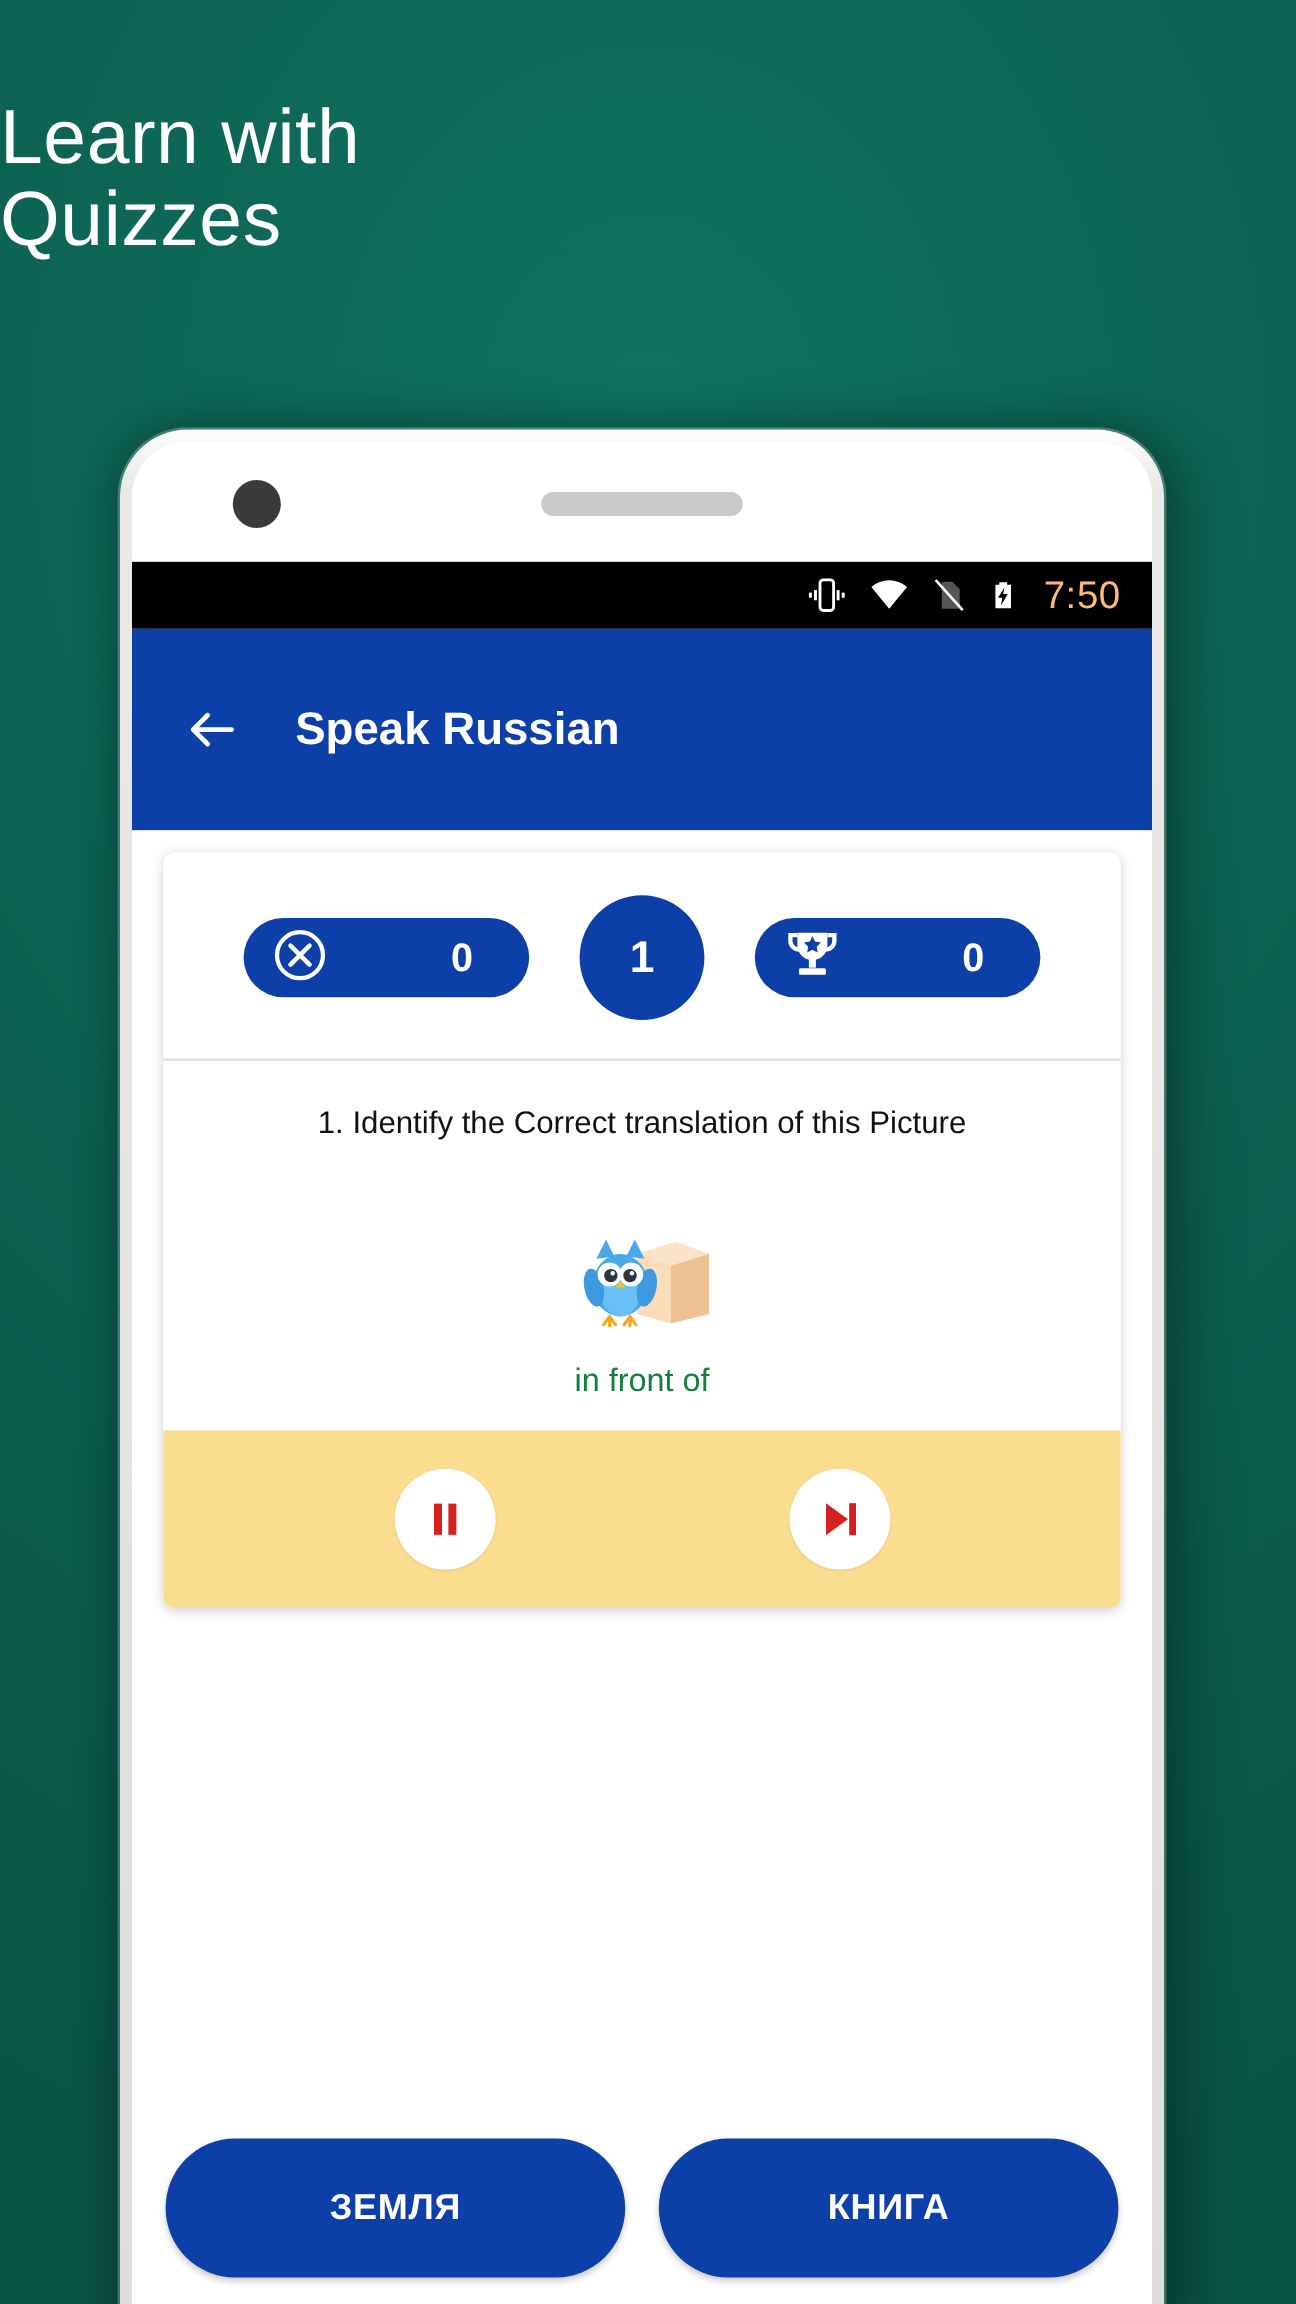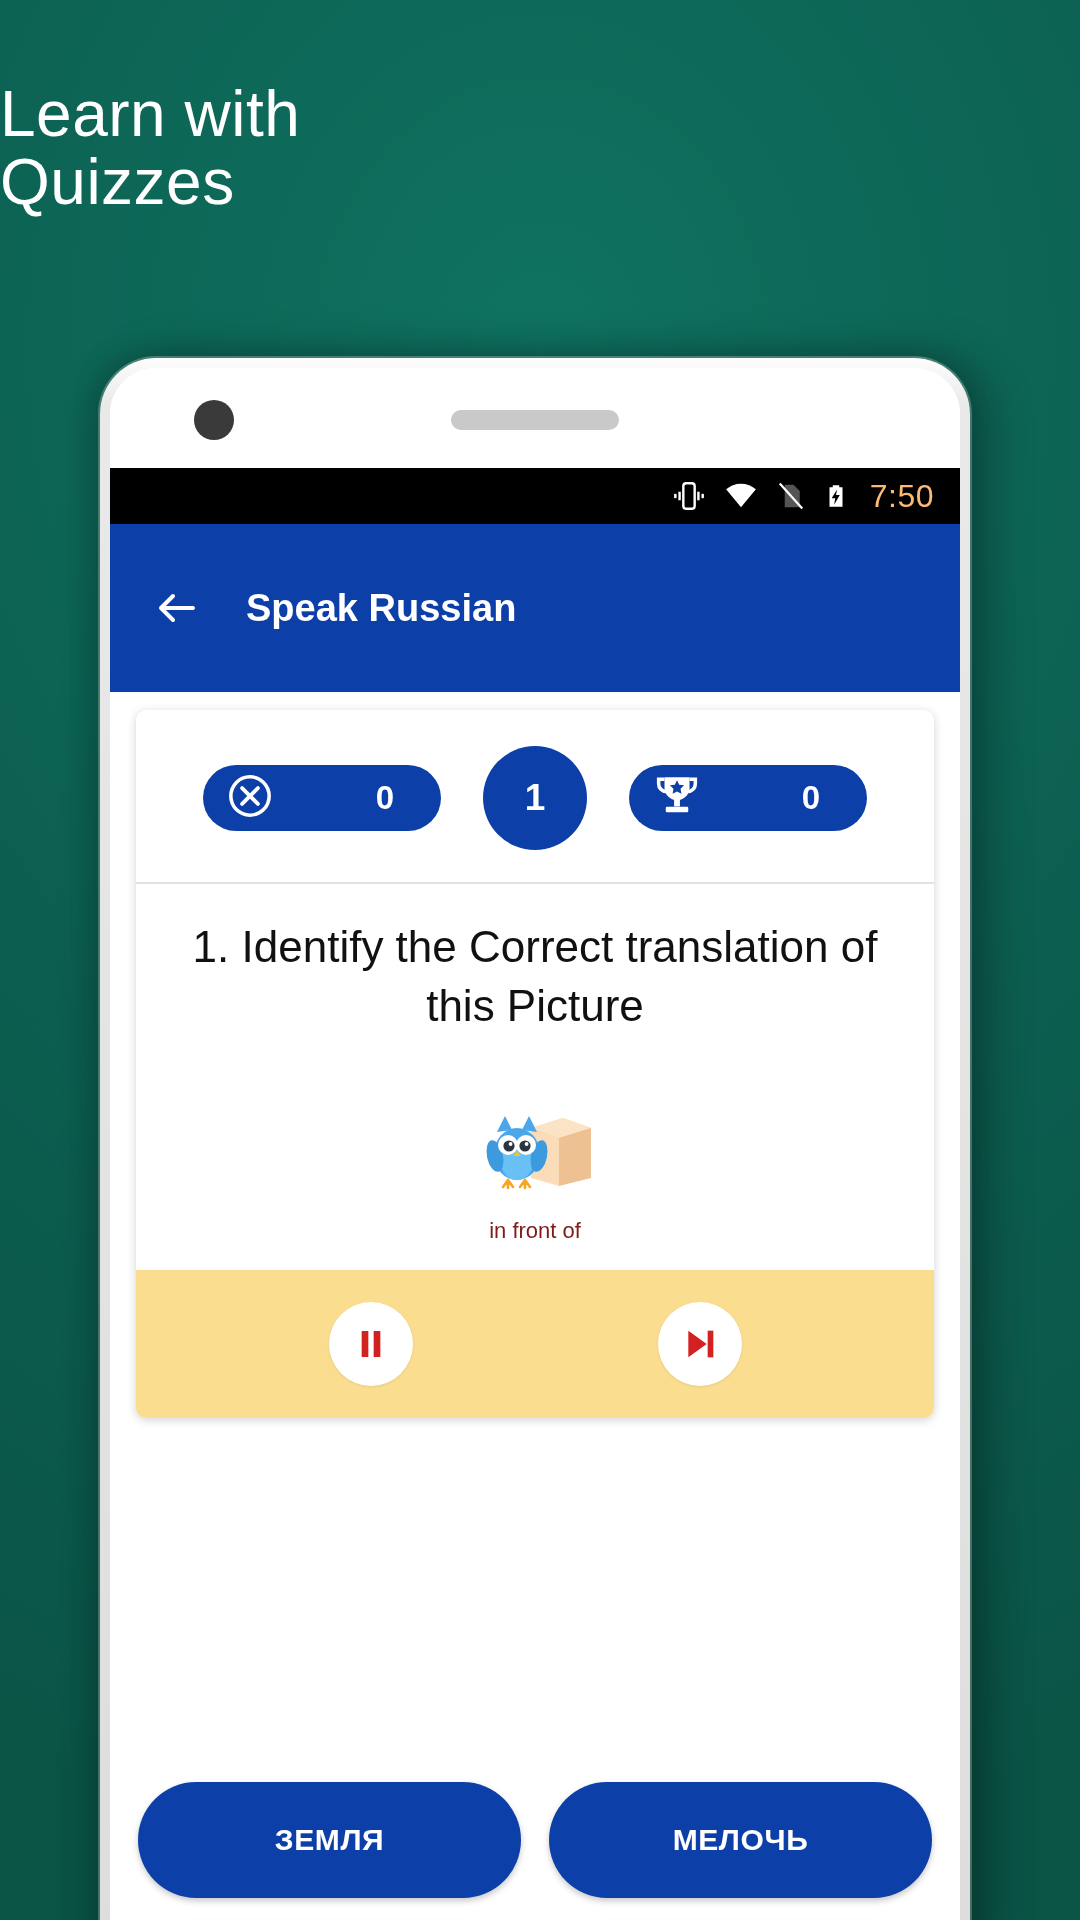--- a/index.html
+++ b/index.html
@@ -173,36 +173,36 @@
     z-index: 2;
   }
 
   .divider {
     height: 2px;
     background: #e2e2e2;
     width: 100%;
   }
 
   .question {
-    font-size: 44px;
+    font-size: 26px;
     color: #111111;
     text-align: center;
     padding: 34px 40px 10px 40px;
     line-height: 1.34;
   }
 
   .picture-wrap {
     display: flex; justify-content: center; align-items: flex-end;
     height: 150px;
     padding-top: 24px;
   }
   .answer-word {
     text-align: center;
-    font-size: 22px;
-    color: #7f1d1d;
+    font-size: 27px;
+    color: #15803d;
     padding: 22px 0 26px 0;
     font-weight: 400;
   }
 
   .player {
     background: #fadd8e;
     height: 148px;
     display: flex;
     align-items: center;
     justify-content: space-around;
@@ -378,21 +378,20 @@
             <svg width="40" height="40" viewBox="0 0 24 24">
                 <polygon points="5,4 16,12 5,20" fill="#d32020"></polygon>
                 <rect x="16.6" y="4" width="3.4" height="16" fill="#d32020"></rect>
               </svg>
           </div>
         </div>
       </div>
 
       <div class="options">
         <button class="opt-btn">ЗЕМЛЯ</button>
-        <button class="opt-btn">МЕЛОЧЬ</button>
         <button class="opt-btn">КНИГА</button>
         <button class="opt-btn">ПЕРЕД</button>
       </div>
 
       <div class="navbar-bottom"></div>
     </div>
 
   </div>
 </div>
 

